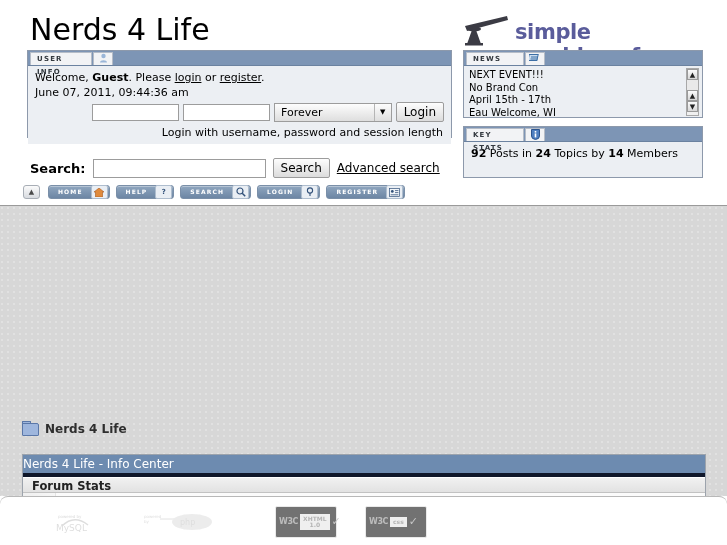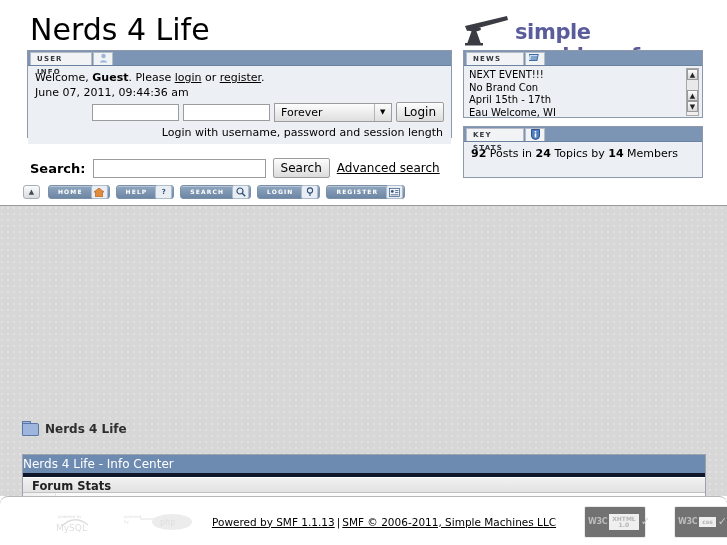--- a/index.html
+++ b/index.html
@@ -660,23 +660,20 @@
     </div>
     <div class="faded-logo" id="php-logo">
       <svg width="90" height="26" viewBox="0 0 90 26">
         <text x="2" y="10" font-size="4" fill="#888" font-family="DejaVu Sans, sans-serif">powered</text>
         <text x="2" y="15" font-size="4" fill="#888" font-family="DejaVu Sans, sans-serif">by</text>
         <line x1="18" y1="11" x2="34" y2="11" stroke="#999" stroke-width="1"></line>
         <ellipse cx="50" cy="14" rx="20" ry="8" fill="#bdbdbd"></ellipse>
         <text x="38" y="17" font-size="8" fill="#8a8a8a" font-family="DejaVu Sans, sans-serif">php</text>
       </svg>
     </div>
-    <div id="footer-links">
-      <a href="#">Powered by SMF 1.1.13</a><span class="sep">|</span><a href="#">SMF © 2006-2011, Simple Machines LLC</a>
-    </div>
     <div style="display:flex;align-items:center;gap:28px;margin-left:28px;">
       <div class="w3c-badge">
         <span class="w3c-mark">W3C</span>
         <span class="w3c-kind">
           <span>XHTML</span><br>
           <span>1.0</span>
         </span>
         <span class="w3c-check">✓</span>
       </div>
       <div class="w3c-badge">

